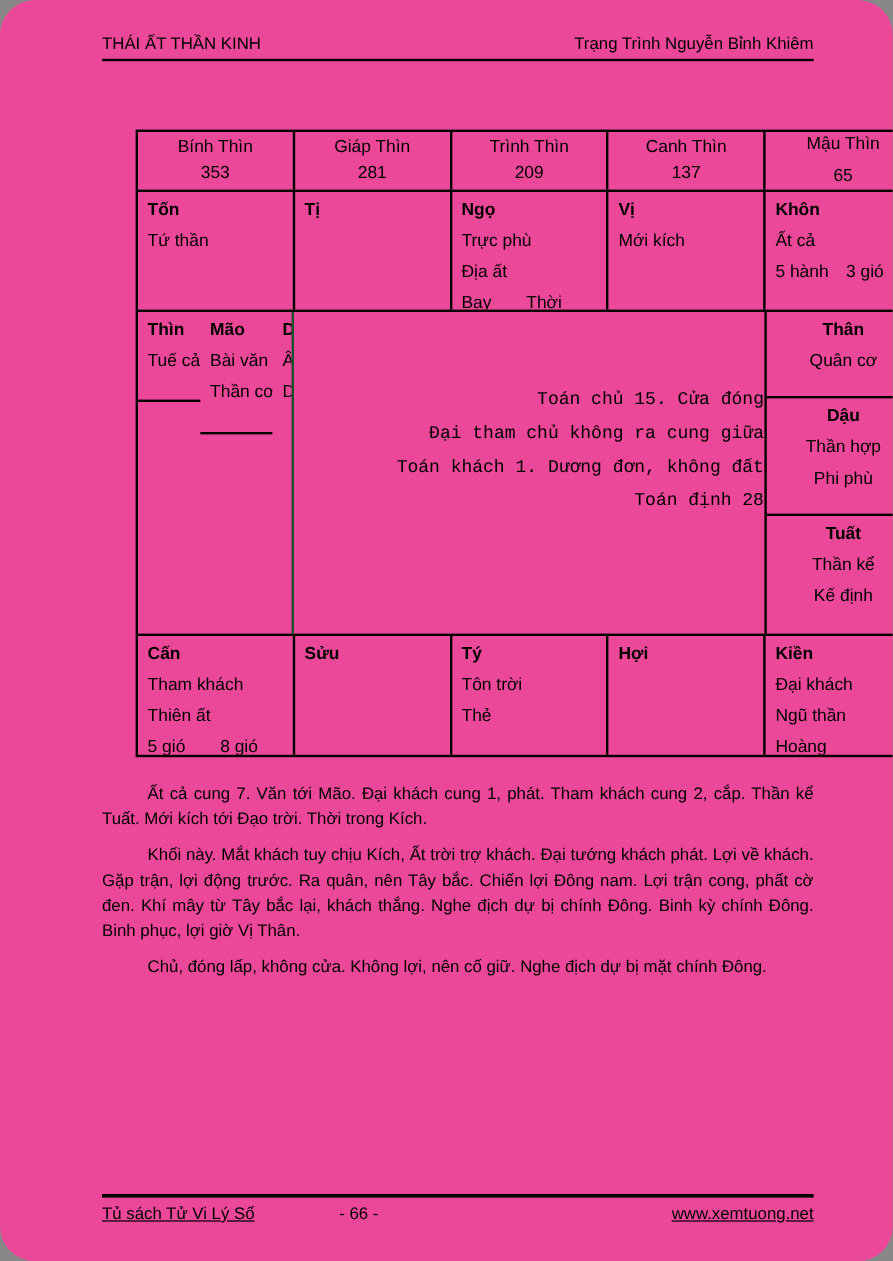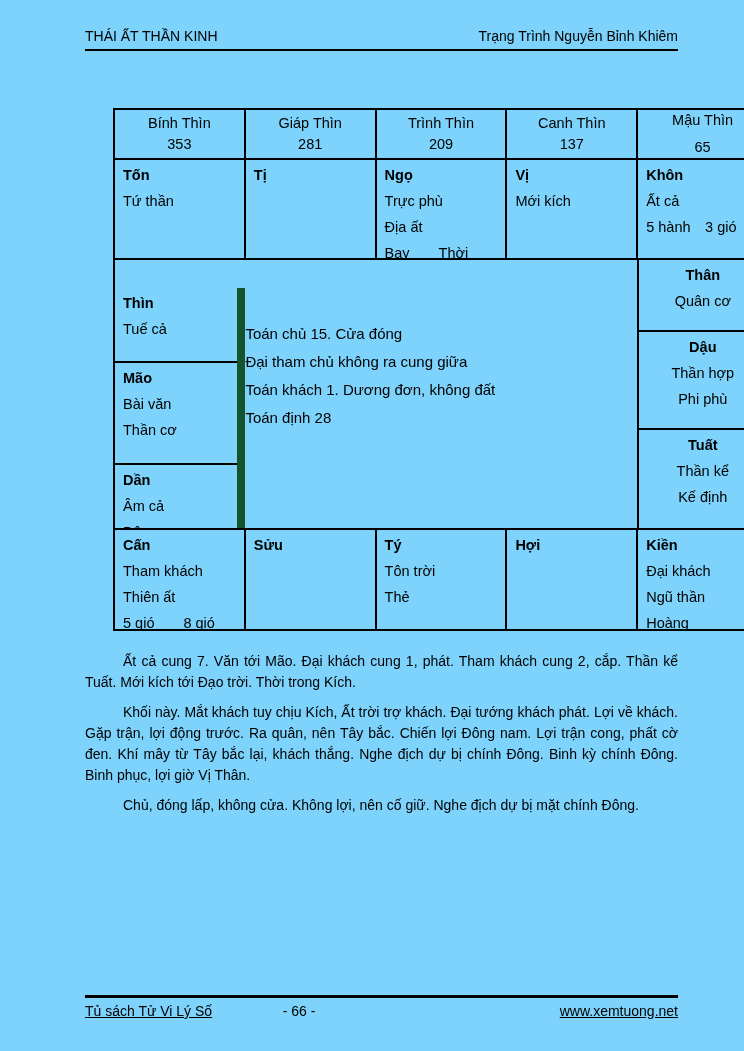--- a/index.html
+++ b/index.html
@@ -1,19 +1,19 @@
 <!DOCTYPE html>
 <html><head>
 <meta charset="utf-8">
 <style>
   html,body{margin:0;padding:0;background:#888;}
   .page{
-    position:relative;width:744px;height:1051px;background:#7dd3fc;
+    position:relative;width:744px;height:1051px;background:#ec4899;
     font-family:"Liberation Sans","DejaVu Sans",sans-serif;color:#000;
-    margin:0 auto;overflow:hidden;
+    margin:0 auto;overflow:hidden;border-radius:29px;
   }
   *{box-sizing:border-box;}
   
   .runhead{
     position:absolute;left:85px;top:28px;width:593px;
     display:flex;justify-content:space-between;align-items:flex-end;
     font-size:14px;border-bottom:2px solid #000;padding-bottom:5px;
   }
   
   .board{
@@ -24,30 +24,30 @@
   .yrow{display:flex;height:50px;border-bottom:2px solid #000;}
   .ycell{flex:1;border-right:2px solid #000;display:flex;flex-direction:column;
          justify-content:center;align-items:center;text-align:center;line-height:21px;}
   .ycell:last-child{border-right:none;justify-content:space-between;}
   .prow{display:flex;height:100px;border-bottom:2px solid #000;}
   .pcell{flex:1;border-right:2px solid #000;padding:2px 8px;overflow:hidden;}
   .pcell:last-child{border-right:none;}
   .ctitle{font-weight:bold;line-height:26px;}
   .cline{line-height:26px;white-space:nowrap;}
   .mid{display:flex;flex:1;border-bottom:2px solid #000;min-height:0;}
-  .lstack{width:20%;border-right:8px solid #14532d;display:flex;flex-direction:column;margin-top:28px;}
+  .lstack{width:20%;border-right:2px solid #14532d;display:flex;flex-direction:row;}
   .rstack{width:20%;border-left:2px solid #000;display:flex;flex-direction:column;text-align:center;}
   .sbox{padding:2px 8px;overflow:hidden;}
   .lstack .sbox:nth-child(1){height:75px;border-bottom:2px solid #000;}
   .lstack .sbox:nth-child(2){height:102px;border-bottom:2px solid #000;}
   .lstack .sbox:nth-child(3){flex:1;}
   .rstack .sbox:nth-child(1){height:72px;border-bottom:2px solid #000;}
   .rstack .sbox:nth-child(2){height:98px;border-bottom:2px solid #000;}
   .rstack .sbox:nth-child(3){flex:1;}
-  .centerarea{flex:1;text-align:left;padding-top:60px;font-size:15px;}
+  .centerarea{flex:1;text-align:right;padding-top:60px;font-size:15px;font-family:Liberation Mono, monospace;}
   .centerline{line-height:28px;}
   .brow{display:flex;height:99px;}
   
   .bodytext{
     position:absolute;left:85px;top:651px;width:593px;
     font-size:14px;line-height:21px;text-align:justify;
   }
   .para{text-indent:38px;margin:0 0 9px 0;}
   
   .runfoot{

